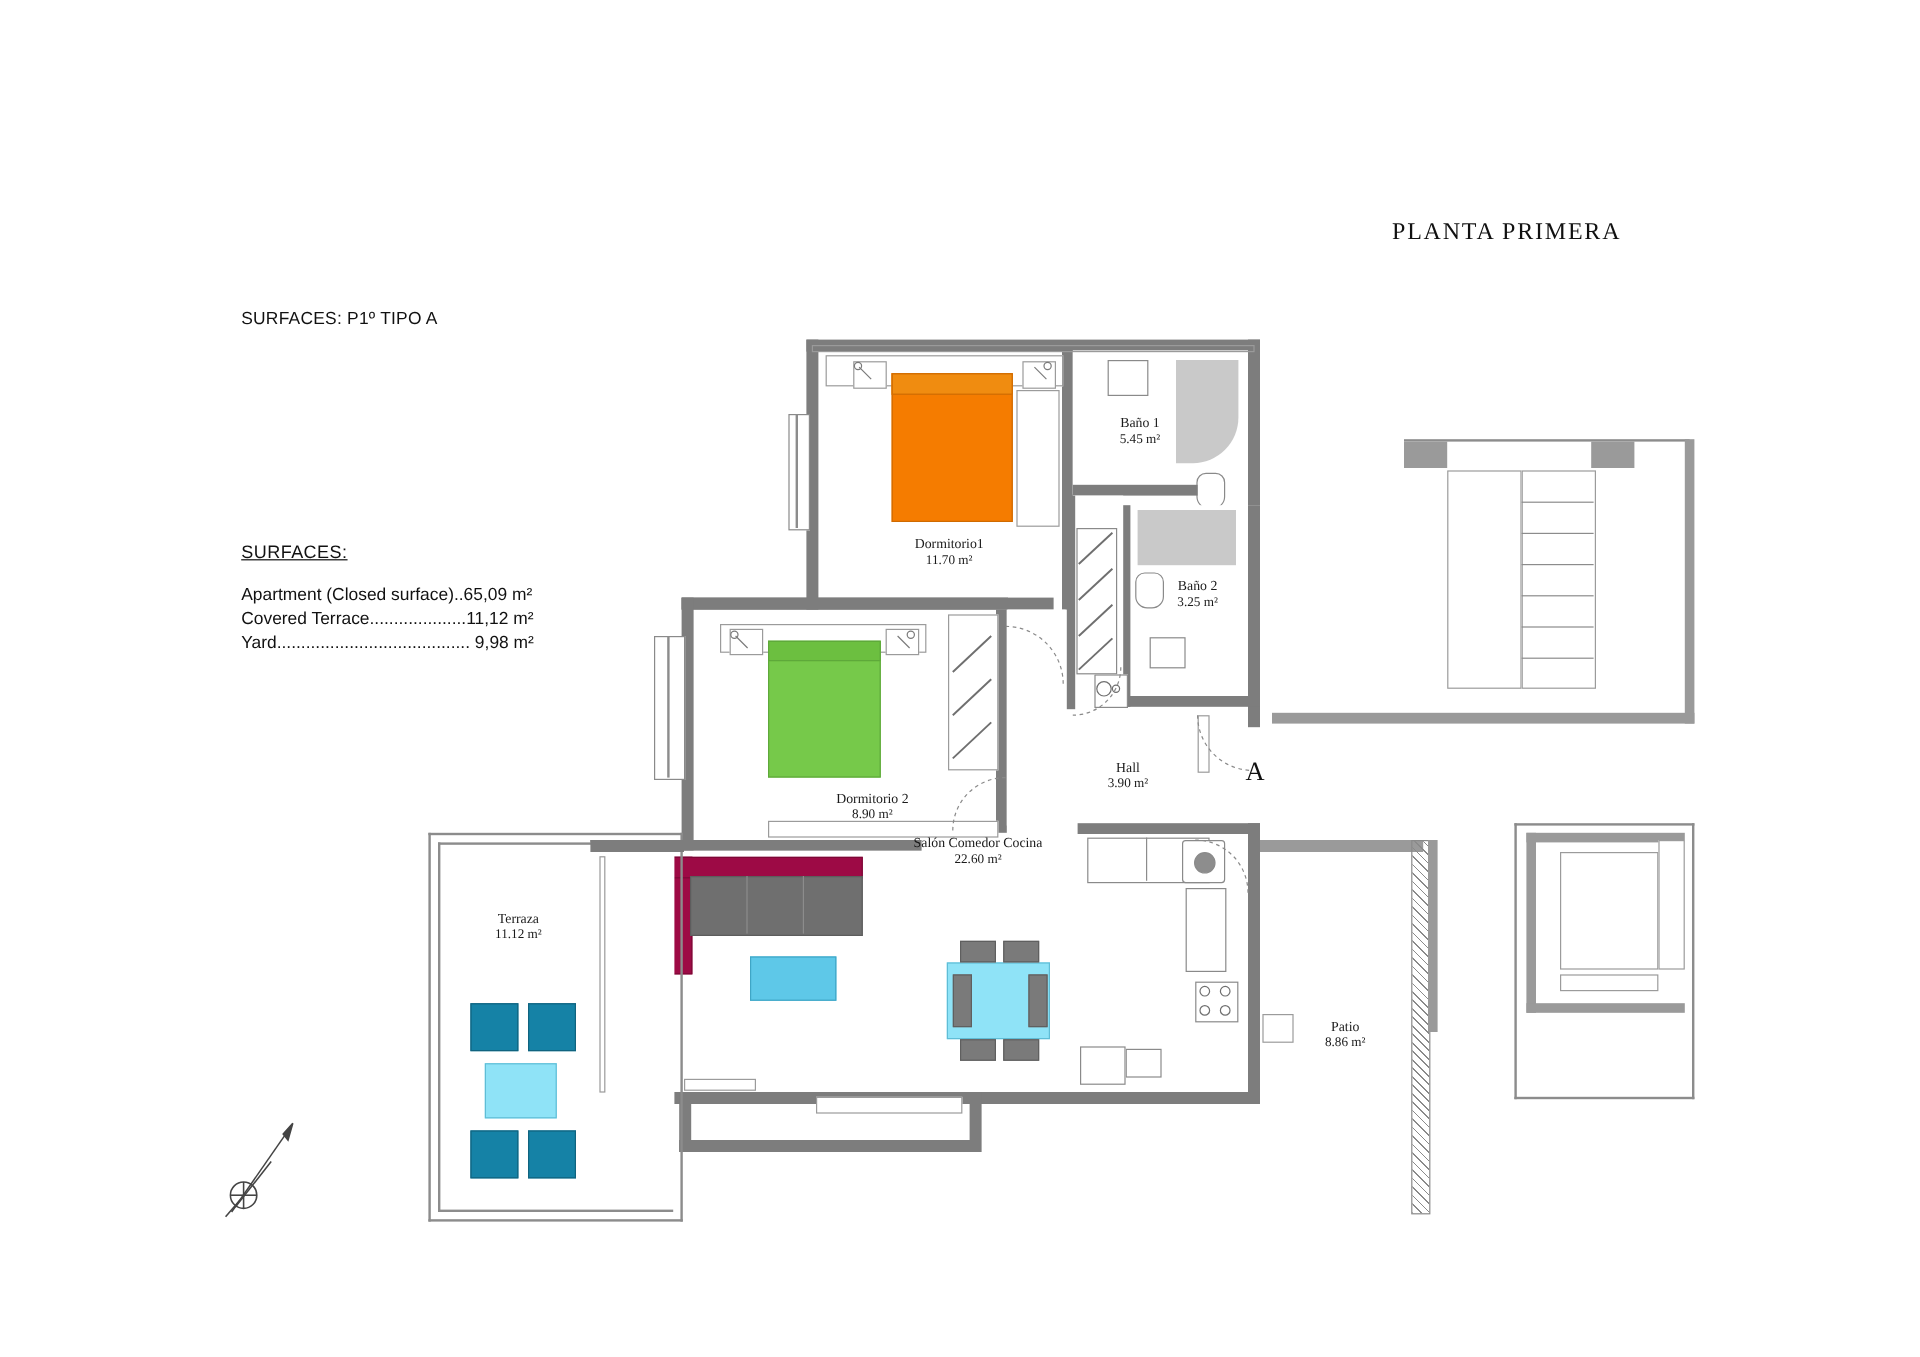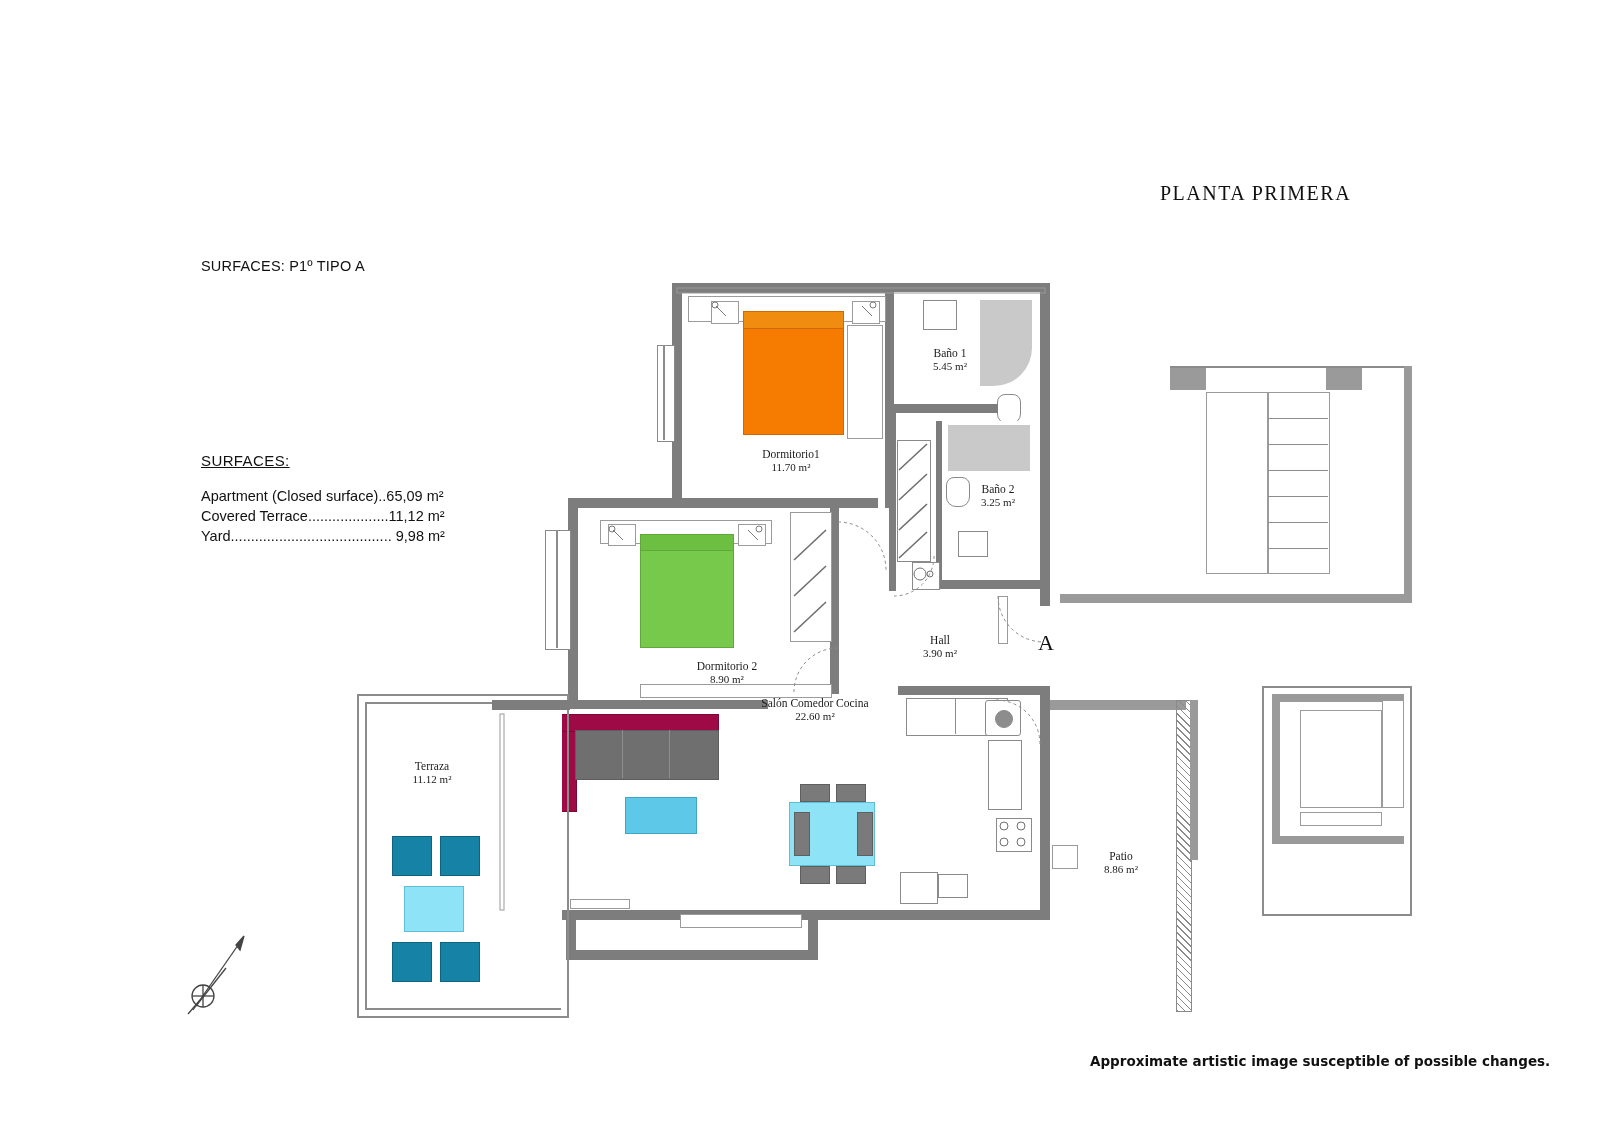--- a/index.html
+++ b/index.html
@@ -140,21 +140,20 @@
   <div class="apt-title">SURFACES: P1º TIPO A</div>
 
 
   <div class="surfaces-head">SURFACES:</div>
   <div class="surfaces-list">
     <div>Apartment (Closed surface)..65,09 m²</div>
     <div>Covered Terrace....................11,12 m²</div>
     <div>Yard........................................  9,98 m²</div>
   </div>
 
-  <div class="disclaimer">Approximate artistic image susceptible of possible changes.</div>
 
   <div class="room-fill" style="left:686px;top:292px;width:250px;height:214px;"></div>
   <div class="wall" style="left:672px;top:283px;width:378px;height:10px;"></div>
   <div class="wall" style="left:672px;top:283px;width:10px;height:225px;"></div>
   <div class="wall" style="left:568px;top:498px;width:310px;height:10px;"></div>
   <div class="wall" style="left:885px;top:292px;width:9px;height:216px;"></div>
 
   <div class="outline" style="left:657px;top:345px;width:16px;height:95px;"></div>
   <div class="thinline" style="left:663px;top:345px;width:2px;height:95px;"></div>
 

